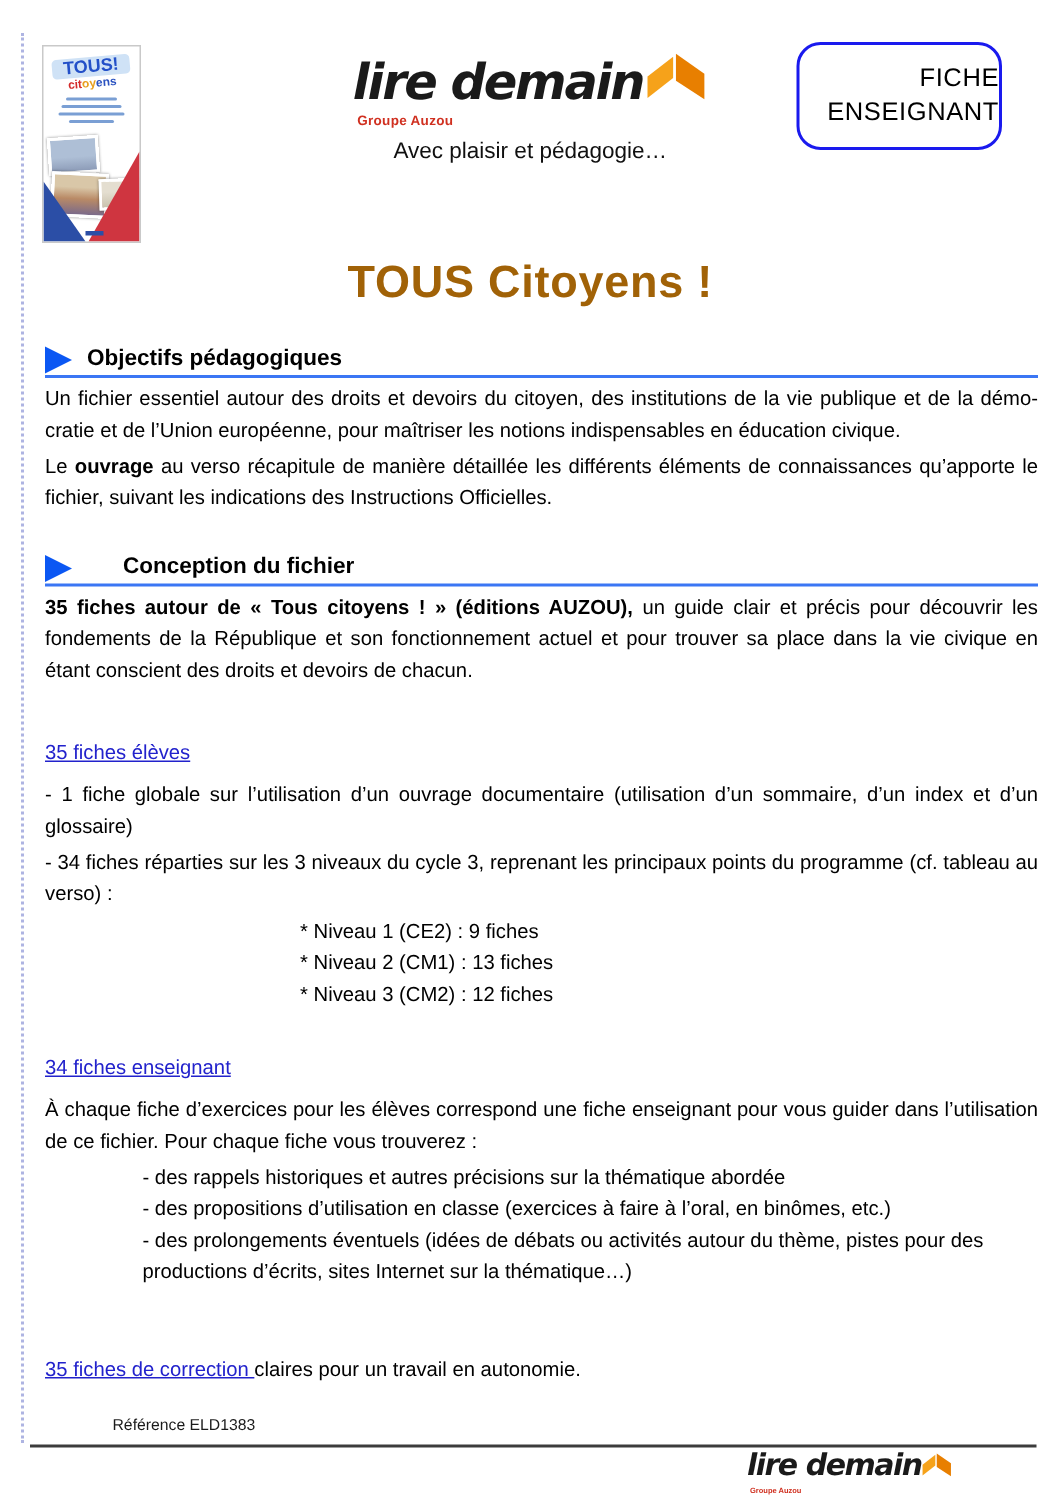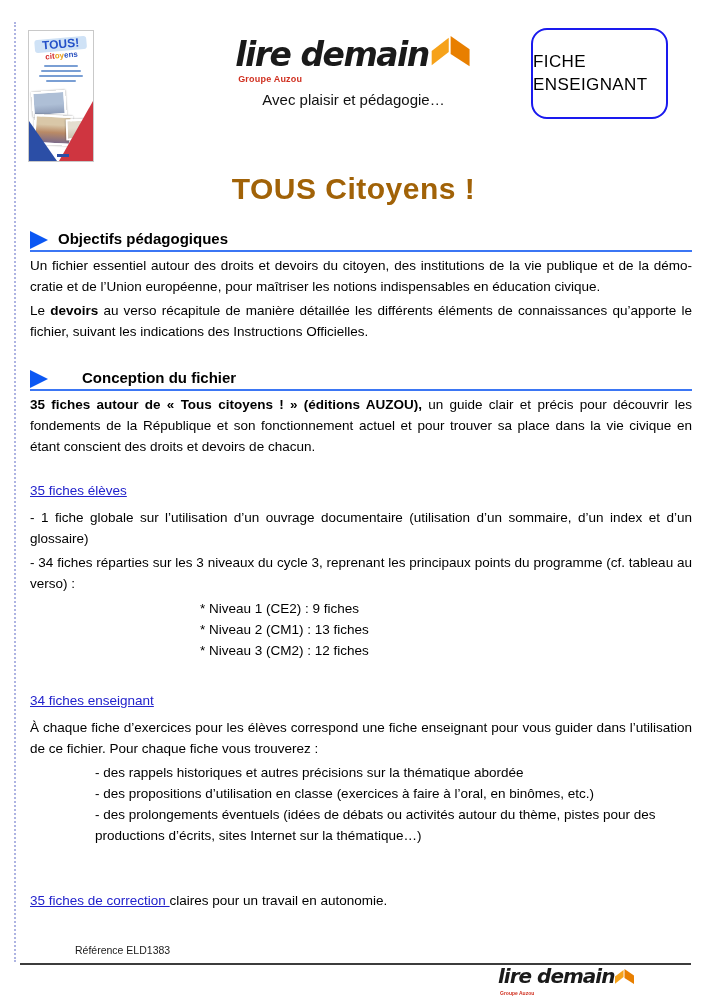--- a/index.html
+++ b/index.html
@@ -44,41 +44,41 @@
   .brand { position:absolute; left:50%; top:34px; transform:translateX(-50%); text-align:center; }
   .brand-row { position:relative; display:inline-block; white-space:nowrap; }
   .brand-name { font-family:"DejaVu Sans",sans-serif; font-style:italic; font-weight:700;
                 font-size:33px; letter-spacing:-1.5px; color:#1a1a1a; }
   .brand-icon { vertical-align:-4px; margin-left:1px; }
   .brand-group { position:absolute; left:3px; bottom:-10px; font-size:9px; font-weight:700;
                  color:#d03020; letter-spacing:0.2px; }
   .tagline { margin-top:17px; font-size:15px; color:#101010; }
 
   
-  .badge { position:absolute; left:531px; top:28px; width:137px; height:91px;
+  .badge { position:absolute; left:531px; top:28px; width:137px; height:72px;
            border:2px solid #1a1aee; border-radius:16px; background:#fff;
-           display:flex; flex-direction:column; justify-content:center; align-items:flex-start;
+           display:flex; flex-direction:column; justify-content:center; align-items:flex-end;
            font-size:17px; letter-spacing:0.4px; line-height:1.35; color:#000; }
 
   
   .doc-title { text-align:center; font-size:30px; font-weight:700; color:#a16207;
                margin:4px 0 0; letter-spacing:0.5px; }
 
   
   .content { margin:24px 15px 0 30px; width:662px; }
   .sec-head { display:flex; align-items:flex-end; border-bottom:2px solid #3b76f4; padding-bottom:1px; }
   .sec-tri { width:0; height:0; border-left:18px solid #0b57f3;
              border-top:9px solid transparent; border-bottom:9px solid transparent;
              margin-right:10px; }
   .sec-label { font-size:15px; font-weight:700; padding-bottom:2px; }
   .sec2 { margin-top:27px;gap:24px; }
 
   p.body { font-size:13.5px; line-height:21px; text-align:justify; margin:3px 0; }
   .blue-link { color:#2222cc; text-decoration:underline; font-size:13.5px; }
-  .link-line { margin:24px 0 8px; }
+  .link-line { margin:36px 0 8px; }
   .niveaux { margin:2px 0 0 170px; font-size:13.5px; line-height:21px; }
   .ens-bullets { margin:0 0 0 65px; font-size:13.5px; line-height:21px; text-align:left; }
   .correction-line { margin-top:44px; font-size:13.5px; line-height:21px; }
 
   
   .footer-line { position:absolute; left:20px; right:16px; top:963px; border-top:2px solid #3c3c3c; }
   .footer-ref { position:absolute; left:75px; top:944px; font-size:10.5px; color:#1a1a1a; }
   .footer-copy { position:absolute; left:0; right:0; top:972px; text-align:center; font-size:10.5px; color:#1a1a1a;margin-top:35px; }
   .footer-brand { position:absolute; left:498px; top:964px; }
   .fb-row { position:relative; display:inline-block; white-space:nowrap; }
@@ -133,21 +133,21 @@
 
   <div class="doc-title">TOUS Citoyens !</div>
 
   <div class="content">
 
     <div class="sec-head">
       <span class="sec-tri"></span>
       <span class="sec-label">Objectifs pédagogiques</span>
     </div>
     <p class="body">Un fichier essentiel autour des droits et devoirs du citoyen, des institutions de la vie publique et de la démo-cratie et de l’Union européenne, pour maîtriser les notions indispensables en éducation civique.</p>
-    <p class="body"><span>Le </span><b>devoirs</b><span> au verso récapitule de manière détaillée les différents éléments de connaissances qu’apporte le fichier, suivant les indications des Instructions Officielles.</span></p>
+    <p class="body"><span>Le </span><b>ouvrage</b><span> au verso récapitule de manière détaillée les différents éléments de connaissances qu’apporte le fichier, suivant les indications des Instructions Officielles.</span></p>
 
     <div class="sec-head sec2">
       <span class="sec-tri"></span>
       <span class="sec-label">Conception du fichier</span>
     </div>
     <p class="body"><b>35 fiches autour de « Tous citoyens ! » (éditions AUZOU),</b><span> un guide clair et précis pour découvrir les fondements de la République et son fonctionnement actuel et pour trouver sa place dans la vie civique en étant conscient des droits et devoirs de chacun.</span></p>
 
     <div class="link-line">
       <span class="blue-link">35 fiches élèves</span>
     </div>

